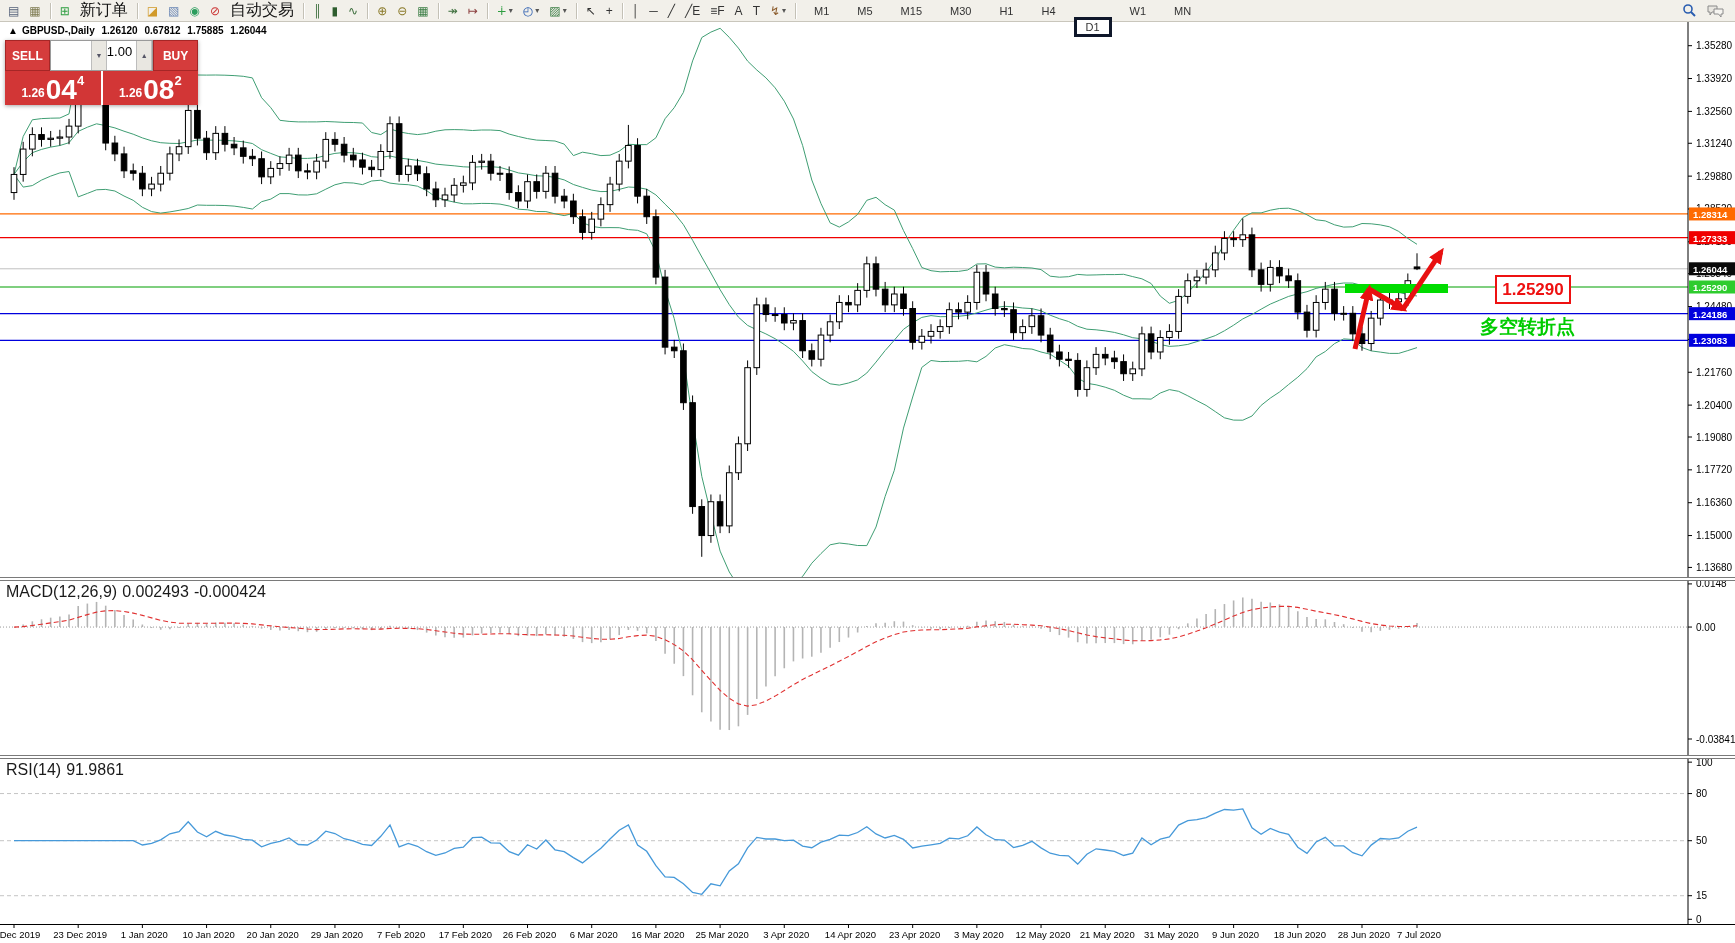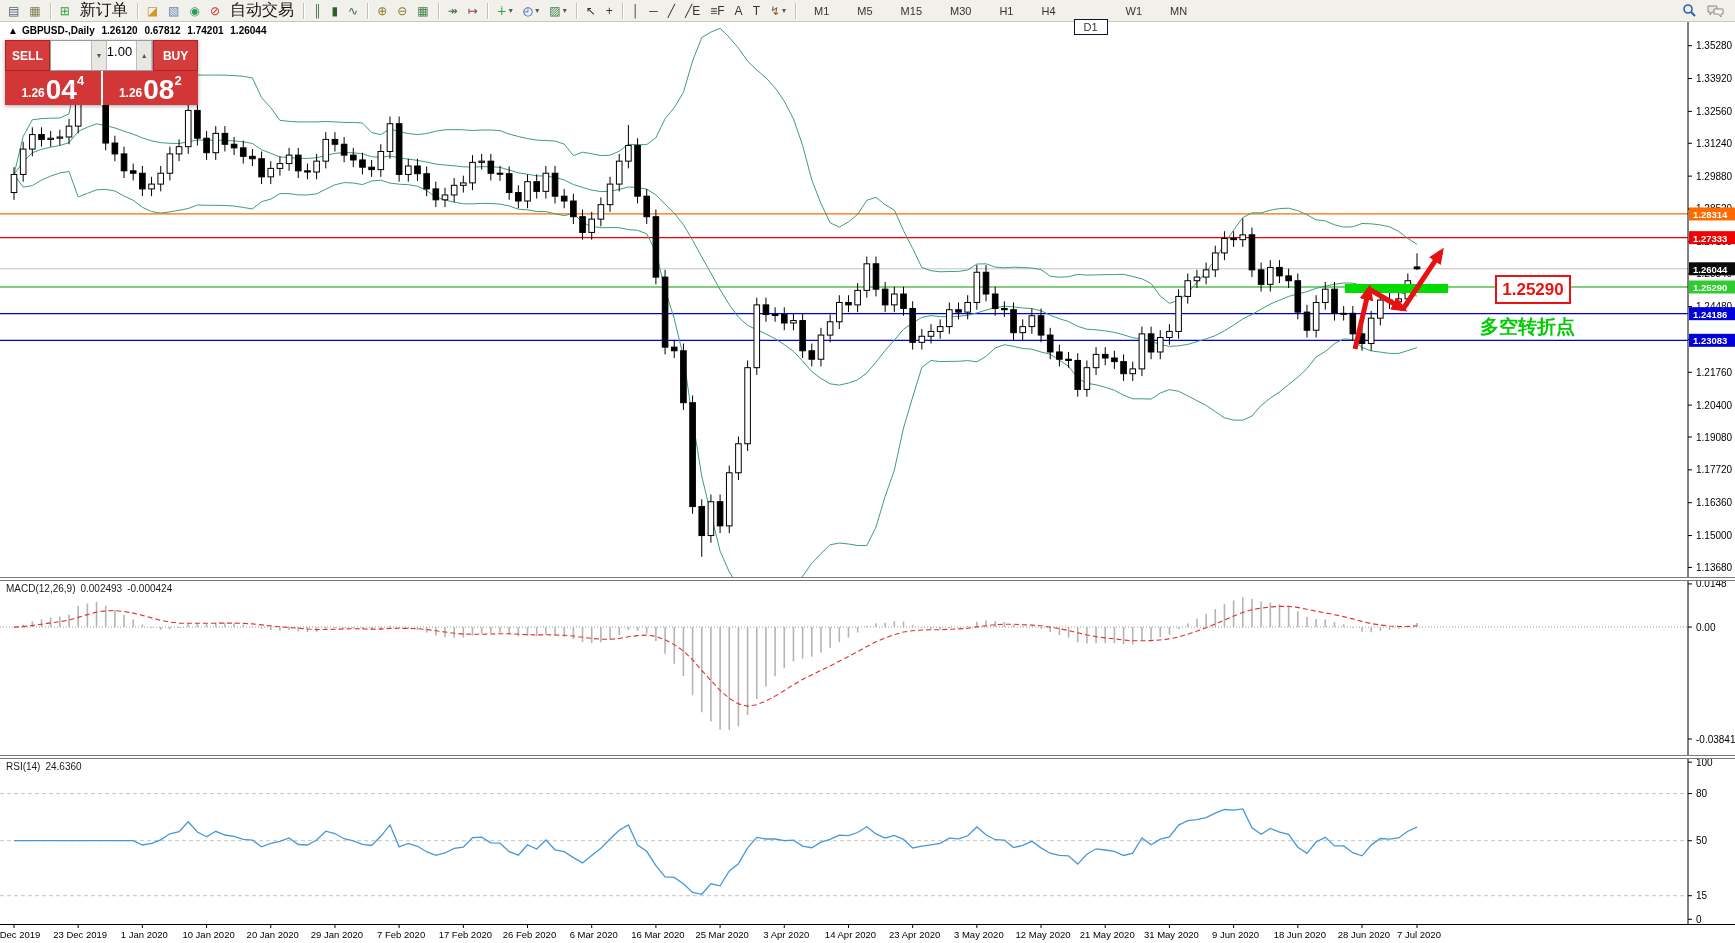--- a/index.html
+++ b/index.html
@@ -7,26 +7,26 @@
   
   .toolbar{position:absolute;left:0;top:0;width:1735px;height:22px;background:#f2f0ea;
     border-bottom:1px solid #c9c6bc;display:flex;align-items:center;padding-left:3px;z-index:10;box-sizing:border-box;}
   .tb-btn{display:inline-flex;align-items:center;height:19px;padding:0 3px;margin:0 1px;
     font-size:12px;color:#444;border:1px solid transparent;border-radius:2px;white-space:nowrap;}
   .tb-btn .glyph{font-size:12px;line-height:1;}
   .tb-btn .lbl{font-size:16px;color:#111;margin-left:10px;}
   .tb-btn .caret{font-size:8px;color:#555;margin-left:2px;}
   .tb-sep{width:1px;height:16px;background:#c4c1b6;margin:0 4px;box-shadow:1px 0 0 #fff;}
   .tf-btn{font-size:11px;color:#333;padding:1px 9px;margin:0 4px;border:1px solid transparent;}
-  .tf-btn.active{background:#fff;border:1px solid #0f172a;margin-top:32px;}
+  .tf-btn.active{background:#fff;border:3px solid #0f172a;margin-top:32px;}
   .tb-right{margin-left:auto;display:flex;align-items:center;margin-right:6px;}
   
   .symbol-title{position:absolute;left:8px;top:25px;font-size:10px;font-weight:bold;color:#000;z-index:5;}
   .symbol-title span{margin-right:4px;}
-  .panel-label{position:absolute;font-size:10px;color:#1a1a1a;z-index:5;}
+  .panel-label{position:absolute;font-size:16px;color:#1a1a1a;z-index:5;}
   .panel-label b{font-weight:normal;margin-right:5px;}
   
   .trade-panel{position:absolute;left:5px;top:40px;width:193px;z-index:6;
     box-shadow:0 1px 4px rgba(0,0,0,.35);background:#fff;}
   .tp-top{display:flex;height:31px;}
   .sell-btn,.buy-btn{width:48px;background:#d53c3c;color:#fff;font-weight:bold;font-size:12px;
     display:flex;align-items:center;justify-content:center;border:1px solid #a62626;box-sizing:border-box;}
   .vol-wrap{flex:1;display:flex;background:#fff;border:1px solid #9a9a9a;box-sizing:border-box;padding-left:40px;}
   .vol-btn{width:14px;background:#e9e7e1;color:#556;font-size:7px;display:flex;align-items:center;
     justify-content:center;border-left:1px solid #bdbdbd;border-right:1px solid #bdbdbd;}
@@ -169,29 +169,29 @@
           <path d="M7 5 h9 v5 h-2 v3 l-2.5-3 H7 z" fill="#f6f5f1" stroke="#8a8a8a"></path>
         </svg>
     </span>
   </span>
 </div>
 
 <div class="symbol-title">
   <span>▲</span><span>GBPUSD-,Daily</span>
   <span>1.26120</span>
   <span>0.67812</span>
-  <span>1.74201</span>
+  <span>1.75885</span>
   <span>1.26044</span>
 </div>
 
 <div class="panel-label" style="left:6px;top:583px;">
   <b>MACD(12,26,9)</b><b>0.002493</b><b>-0.000424</b>
 </div>
 <div class="panel-label" style="left:6px;top:761px;">
-  <b>RSI(14)</b><b>24.6360</b>
+  <b>RSI(14)</b><b>91.9861</b>
 </div>
 
 <div class="trade-panel">
   <div class="tp-top">
     <div class="sell-btn">SELL</div>
     <div class="vol-wrap">
       <div class="vol-btn">▼</div>
       <div class="vol-field">1.00</div>
       <div class="vol-btn">▲</div>
     </div>

